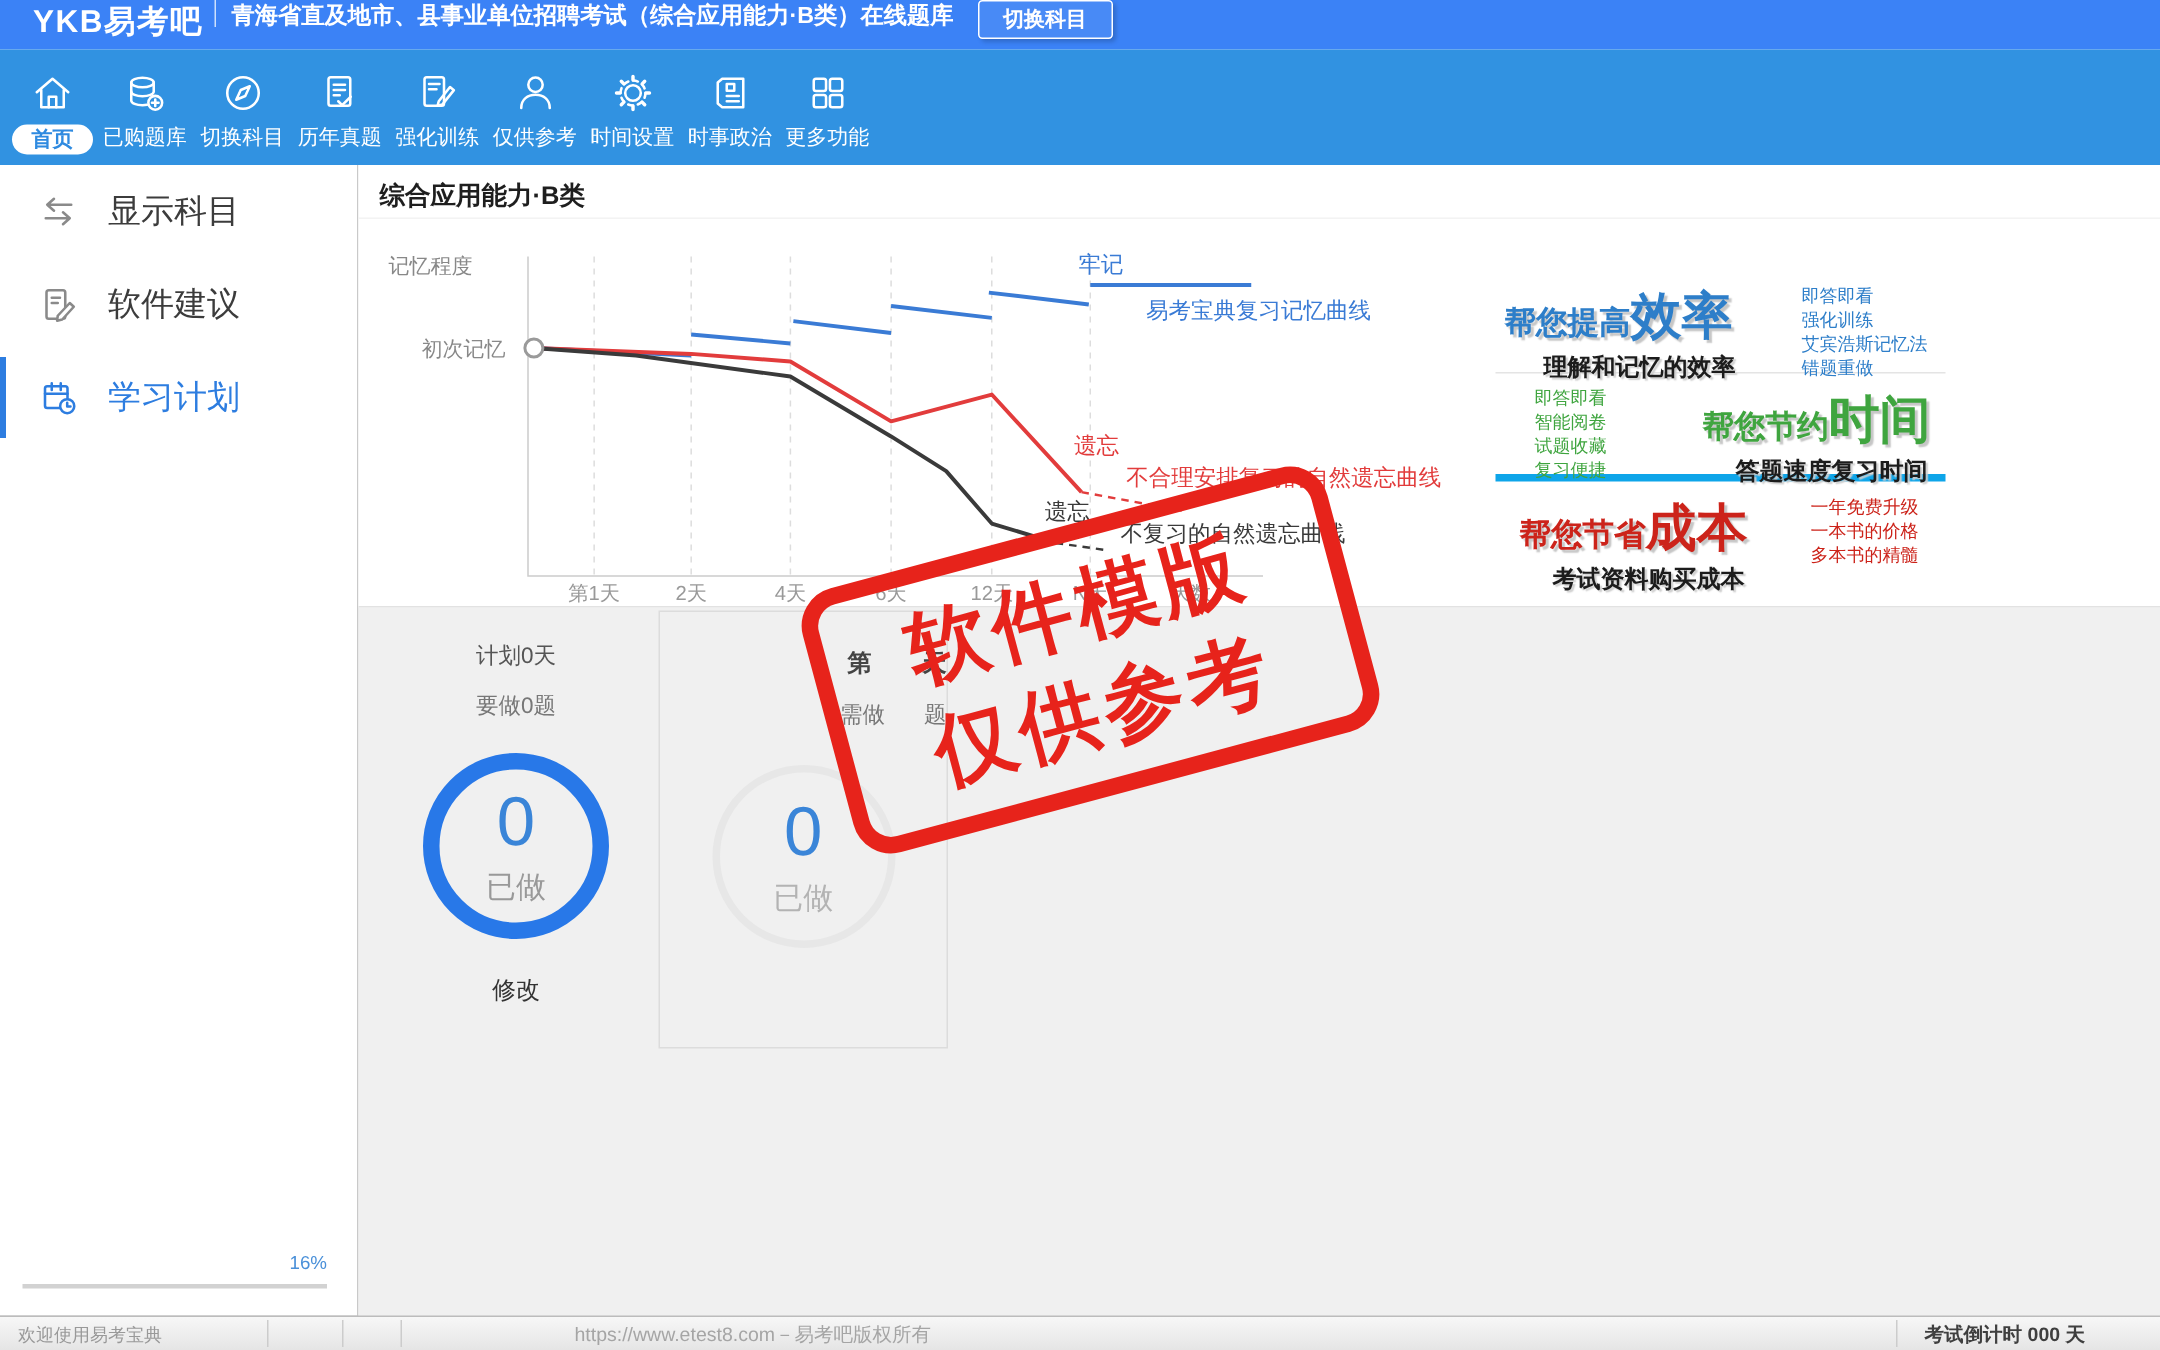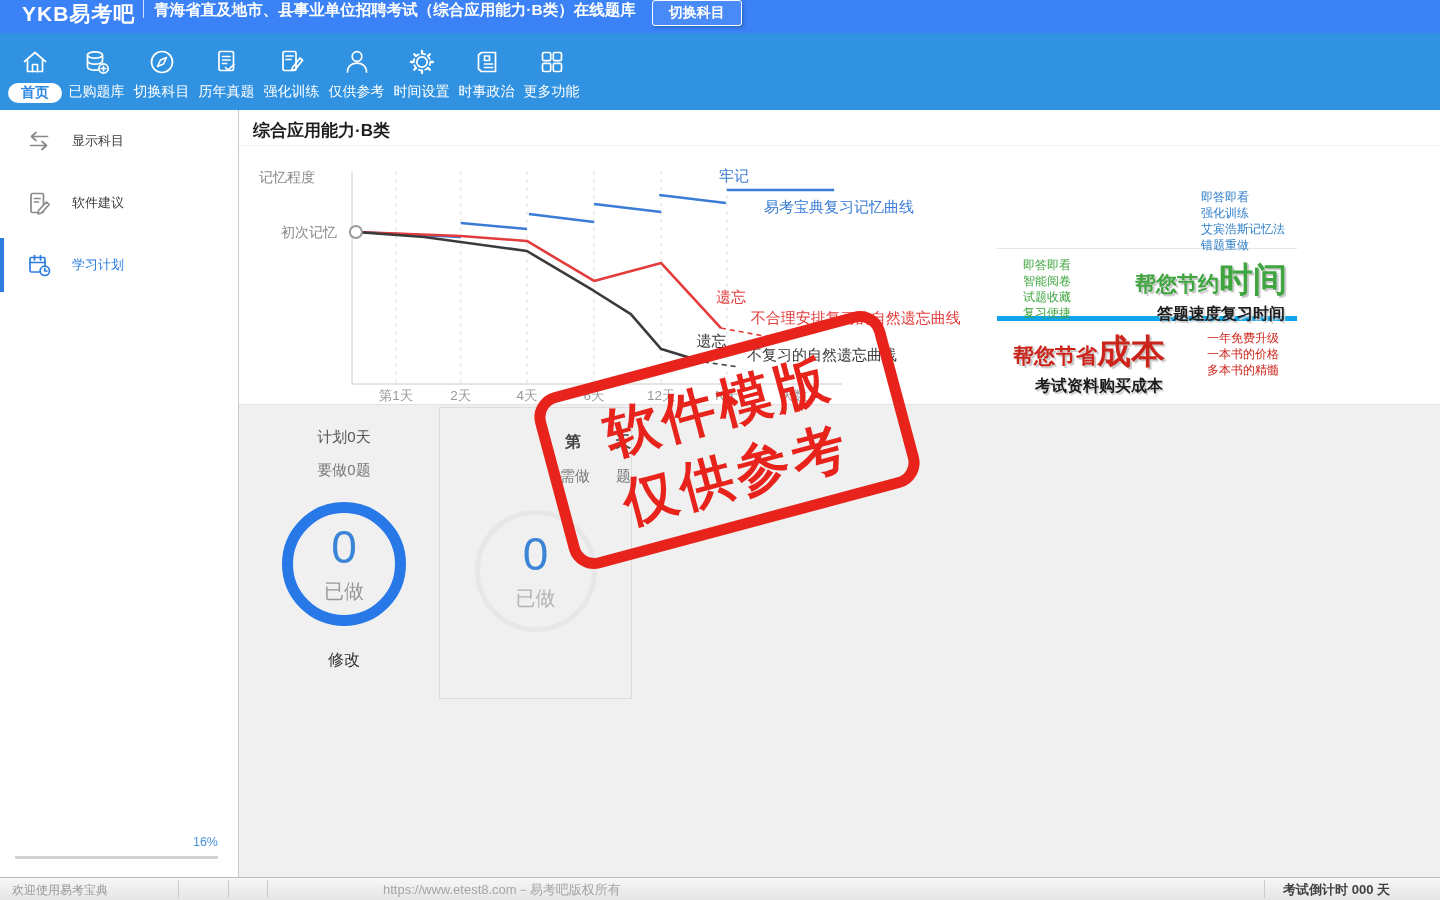--- a/index.html
+++ b/index.html
@@ -26,21 +26,21 @@
   .tool-item:first-child { width:58px; }
   .tool-icon { height:36px; display:flex; align-items:center; justify-content:center; }
   .tool-label { font-size:14px; margin-top:3px; white-space:nowrap; }
   .tool-label.pill { background:#fff; color:#2e8ae0; border-radius:11px; padding:1px 13px;
                      font-weight:bold; }
 
   
   .sidebar { position:absolute; top:110px; left:0; width:238px; bottom:22px; background:#fff;
              border-right:1px solid #c9c9c9; border-bottom:1px solid #c9c9c9; }
   .side-item { height:62px; display:flex; align-items:center; padding-left:26px; gap:20px;
-               font-size:13px; color:#3c3c3c; cursor:pointer; position:relative; }
+               font-size:22px; color:#3c3c3c; cursor:pointer; position:relative; }
   .side-item .s-ico { color:#8a8a8a; display:flex; }
   .side-item.active { color:#2d7de0; }
   .side-item.active .s-ico { color:#2d7de0; }
   .side-item.active::before { content:""; position:absolute; left:0; top:4px; bottom:4px;
                width:4px; background:#2d7de0; }
   .progress-area { position:absolute; bottom:18px; left:15px; right:20px; }
   .progress-label { text-align:right; color:#4a90d9; font-size:12.5px; margin-bottom:7px; }
   .progress-track { height:3px; background:#e3e3e3; }
   .progress-fill { height:3px; background:#d2d2d2; }
 
@@ -296,20 +296,24 @@
           <text x="480.01000000000005" y="35.079999999999984" fill="#3a7bd5" font-size="15">牢记</text>
           <text x="525.0899999999999" y="66.24000000000001" fill="#3a7bd5" font-size="15">易考宝典复习记忆曲线</text>
           <text x="477.07" y="155.92000000000002" fill="#e23c3c" font-size="15">遗忘</text>
           <text x="511.86000000000007" y="177.2" fill="#e23c3c" font-size="15">不合理安排复习的自然遗忘曲线</text>
           <text x="457.47" y="200" fill="#3a3a3a" font-size="15">遗忘</text>
           <text x="507.94" y="214.44" fill="#3a3a3a" font-size="15">不复习的自然遗忘曲线</text>
         </svg>
 
       <div class="promo">
         <div class="promo-row r1">
+          <div class="promo-main">
+            <span class="ph-prefix">帮您提高</span><span class="ph-big">效率</span>
+            <div class="promo-sub">理解和记忆的效率</div>
+          </div>
           <div class="promo-list">
             <span>即答即看</span>
               <span>强化训练</span>
               <span>艾宾浩斯记忆法</span>
               <span>错题重做</span>
           </div>
         </div>
         <div class="promo-row r2">
           <div class="promo-list">
             <span>即答即看</span>

